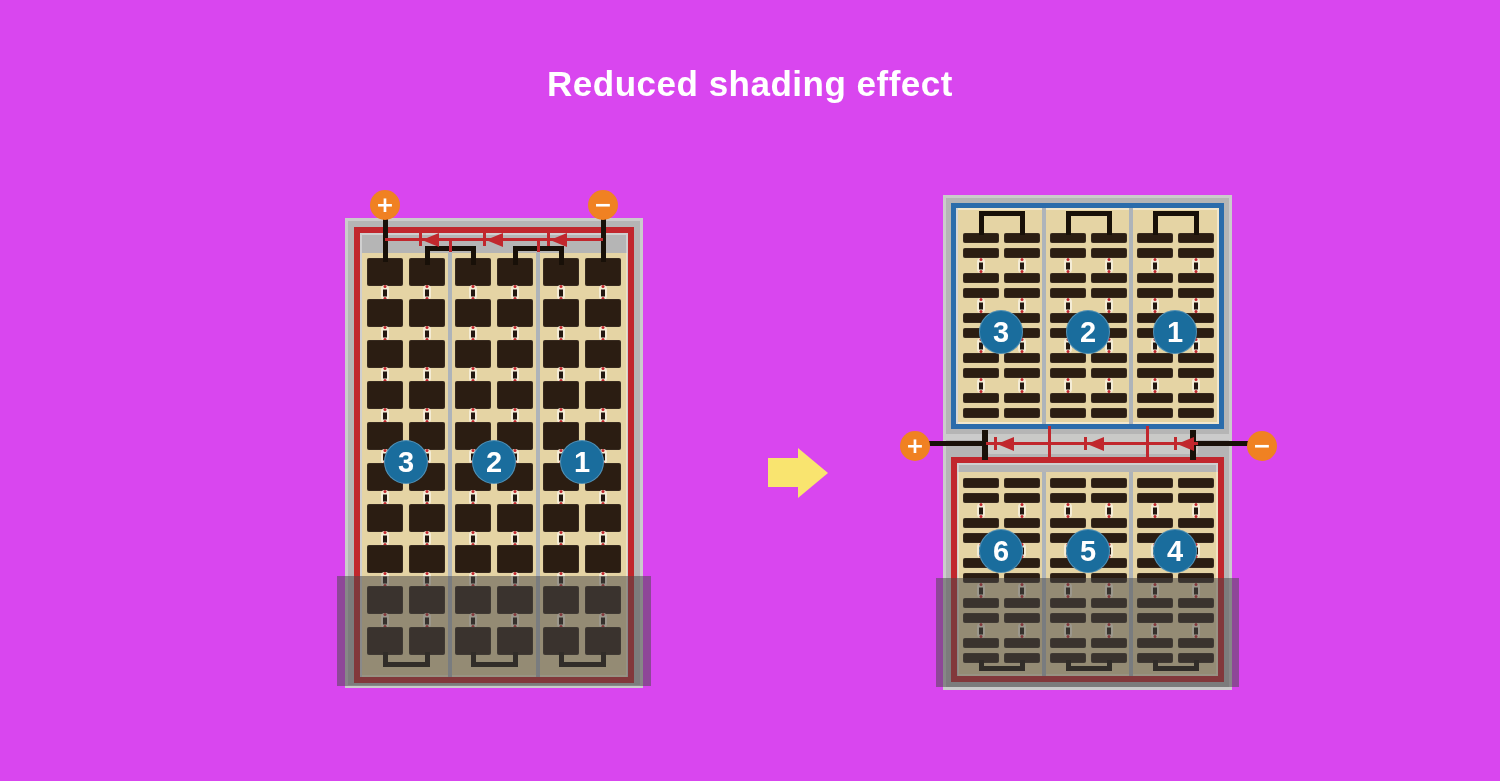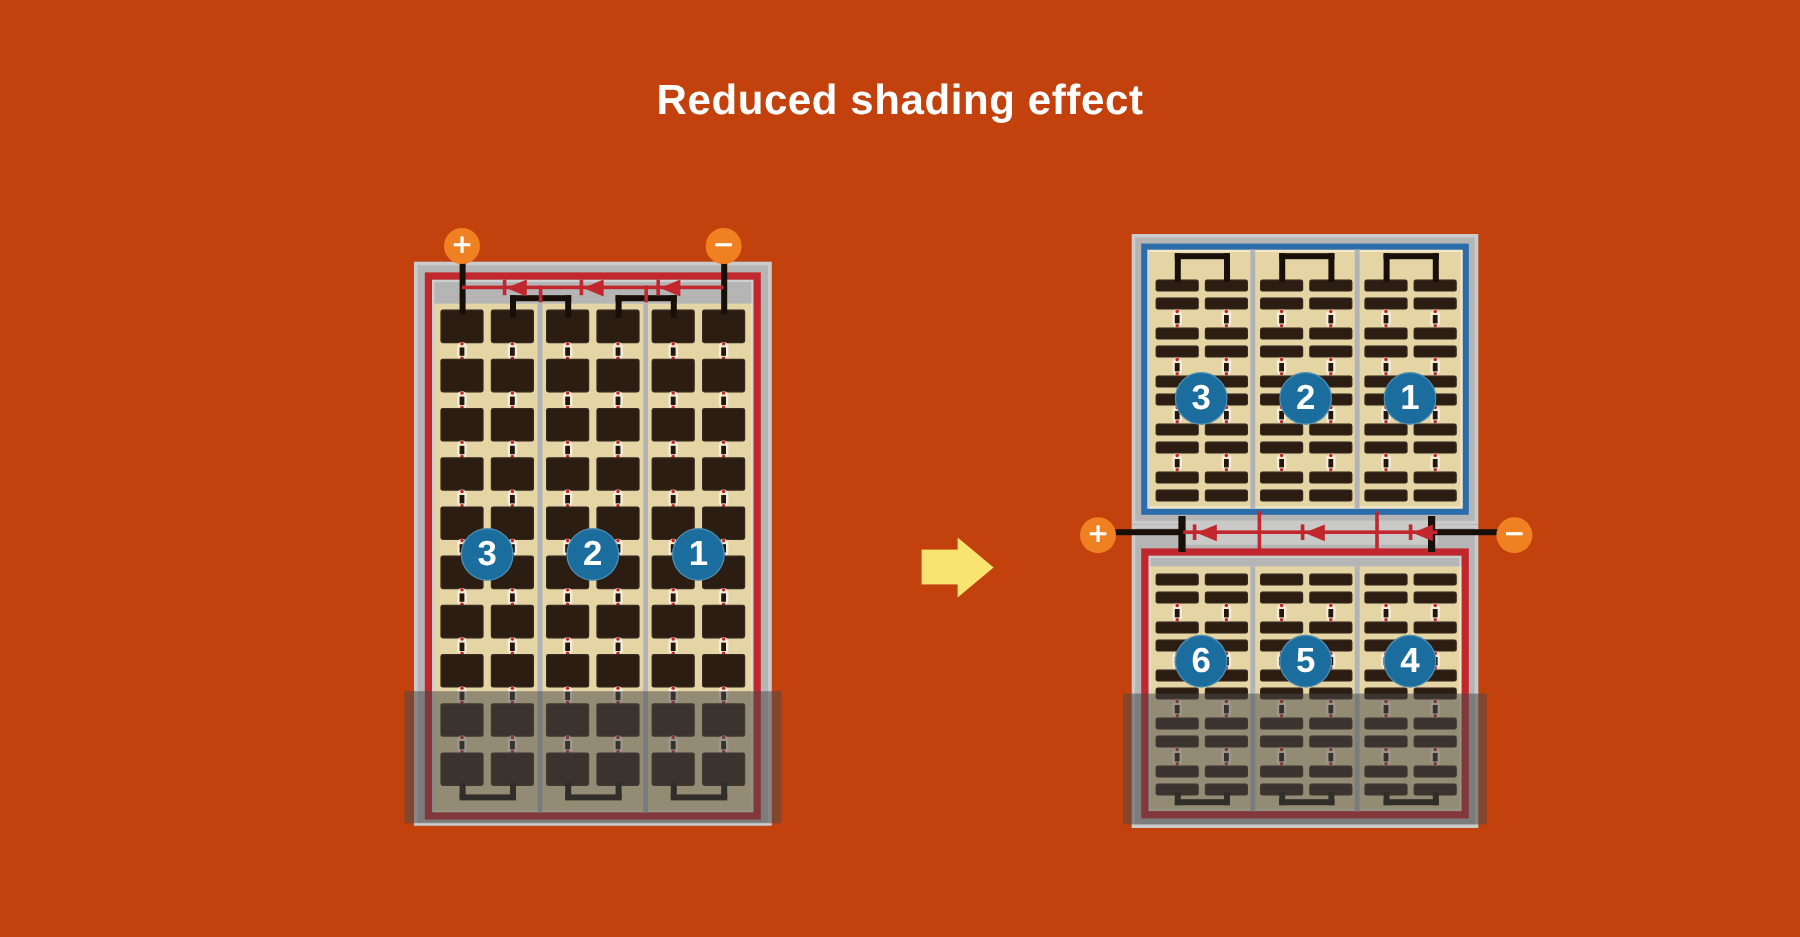--- a/index.html
+++ b/index.html
@@ -1,17 +1,17 @@
 <!DOCTYPE html>
 <html><head>
 <meta charset="utf-8">
 <style>
   html,body{margin:0;padding:0;background:#000;}
   #canvas{
-    position:relative;width:1500px;height:781px;background:#c2410c;
+    position:relative;width:1500px;height:781px;background:#d946ef;
     overflow:hidden;font-family:"Liberation Sans",sans-serif;
     --frame:#b5b5b5; --tan:#e5d4a4; --cell:#2b1d12; --red:#c1272d;
     --blue:#2b6cab; --circle:#1a6d9d; --orange:#f08122; --yellow:#f9e46f;
     --divider:#aeb4ba; --busbar:#181008; --shade:rgba(72,72,72,0.52);
   }
   .title{
     position:absolute;left:0;top:64px;width:100%;margin:0;text-align:center;
     color:#fff;font-size:35px;font-weight:700;letter-spacing:.5px;
   }
   .frame{position:absolute;background:var(--frame);box-shadow:inset 0 0 0 3px #cbcbcb;}

